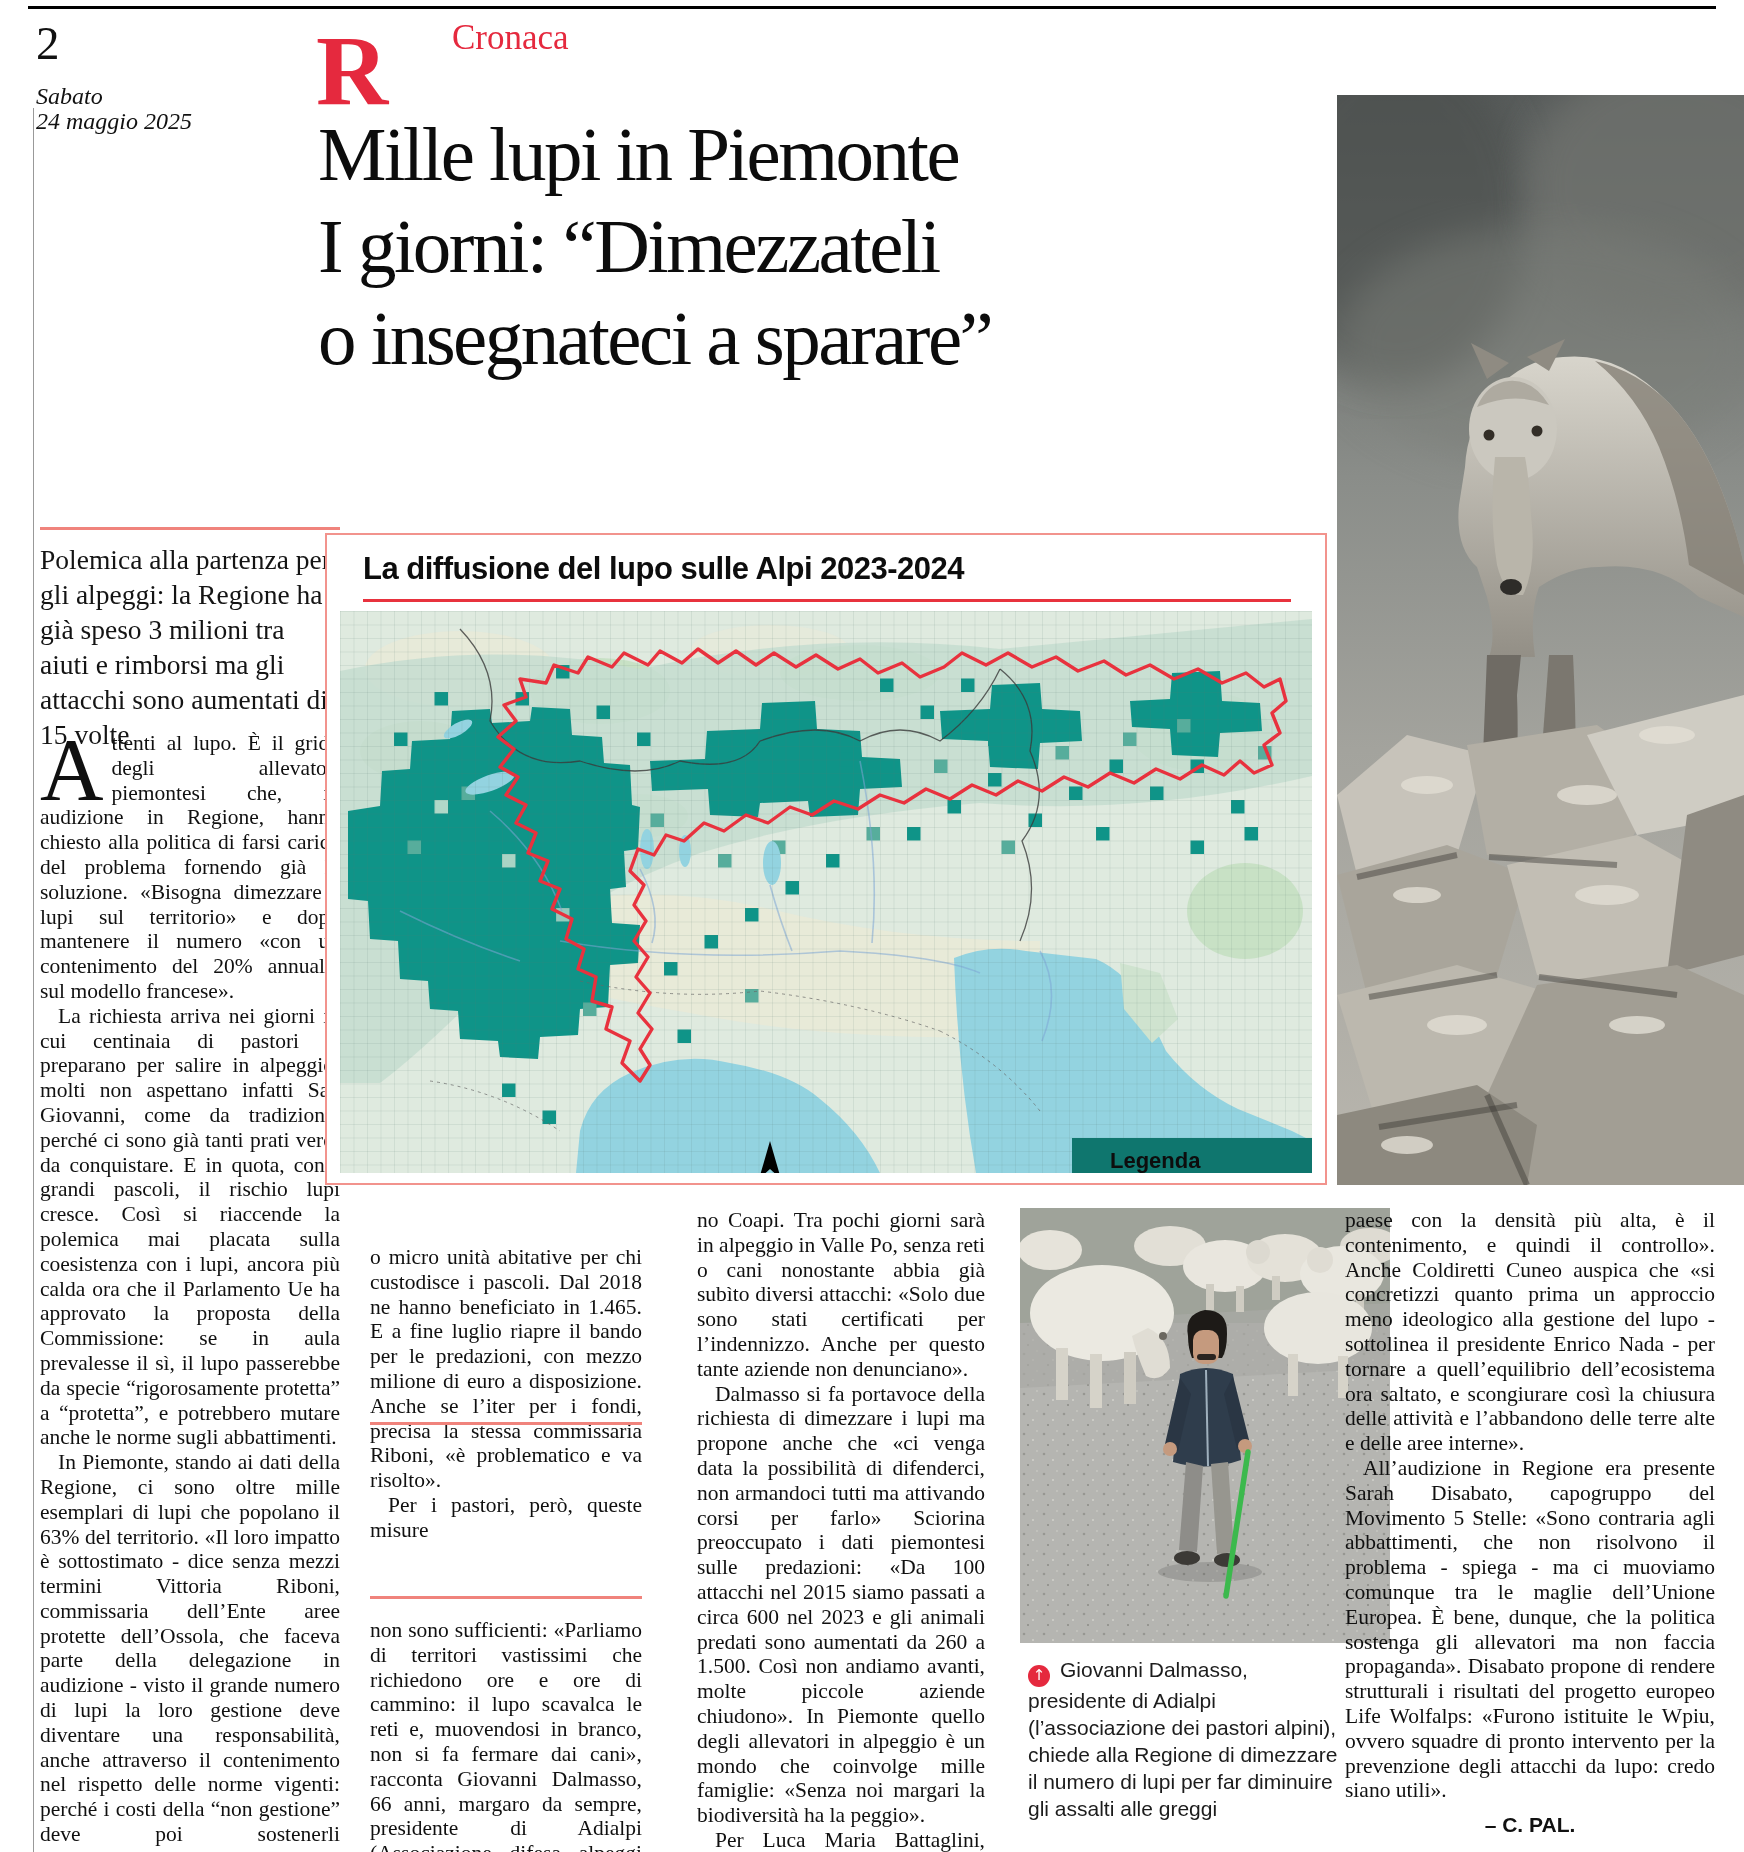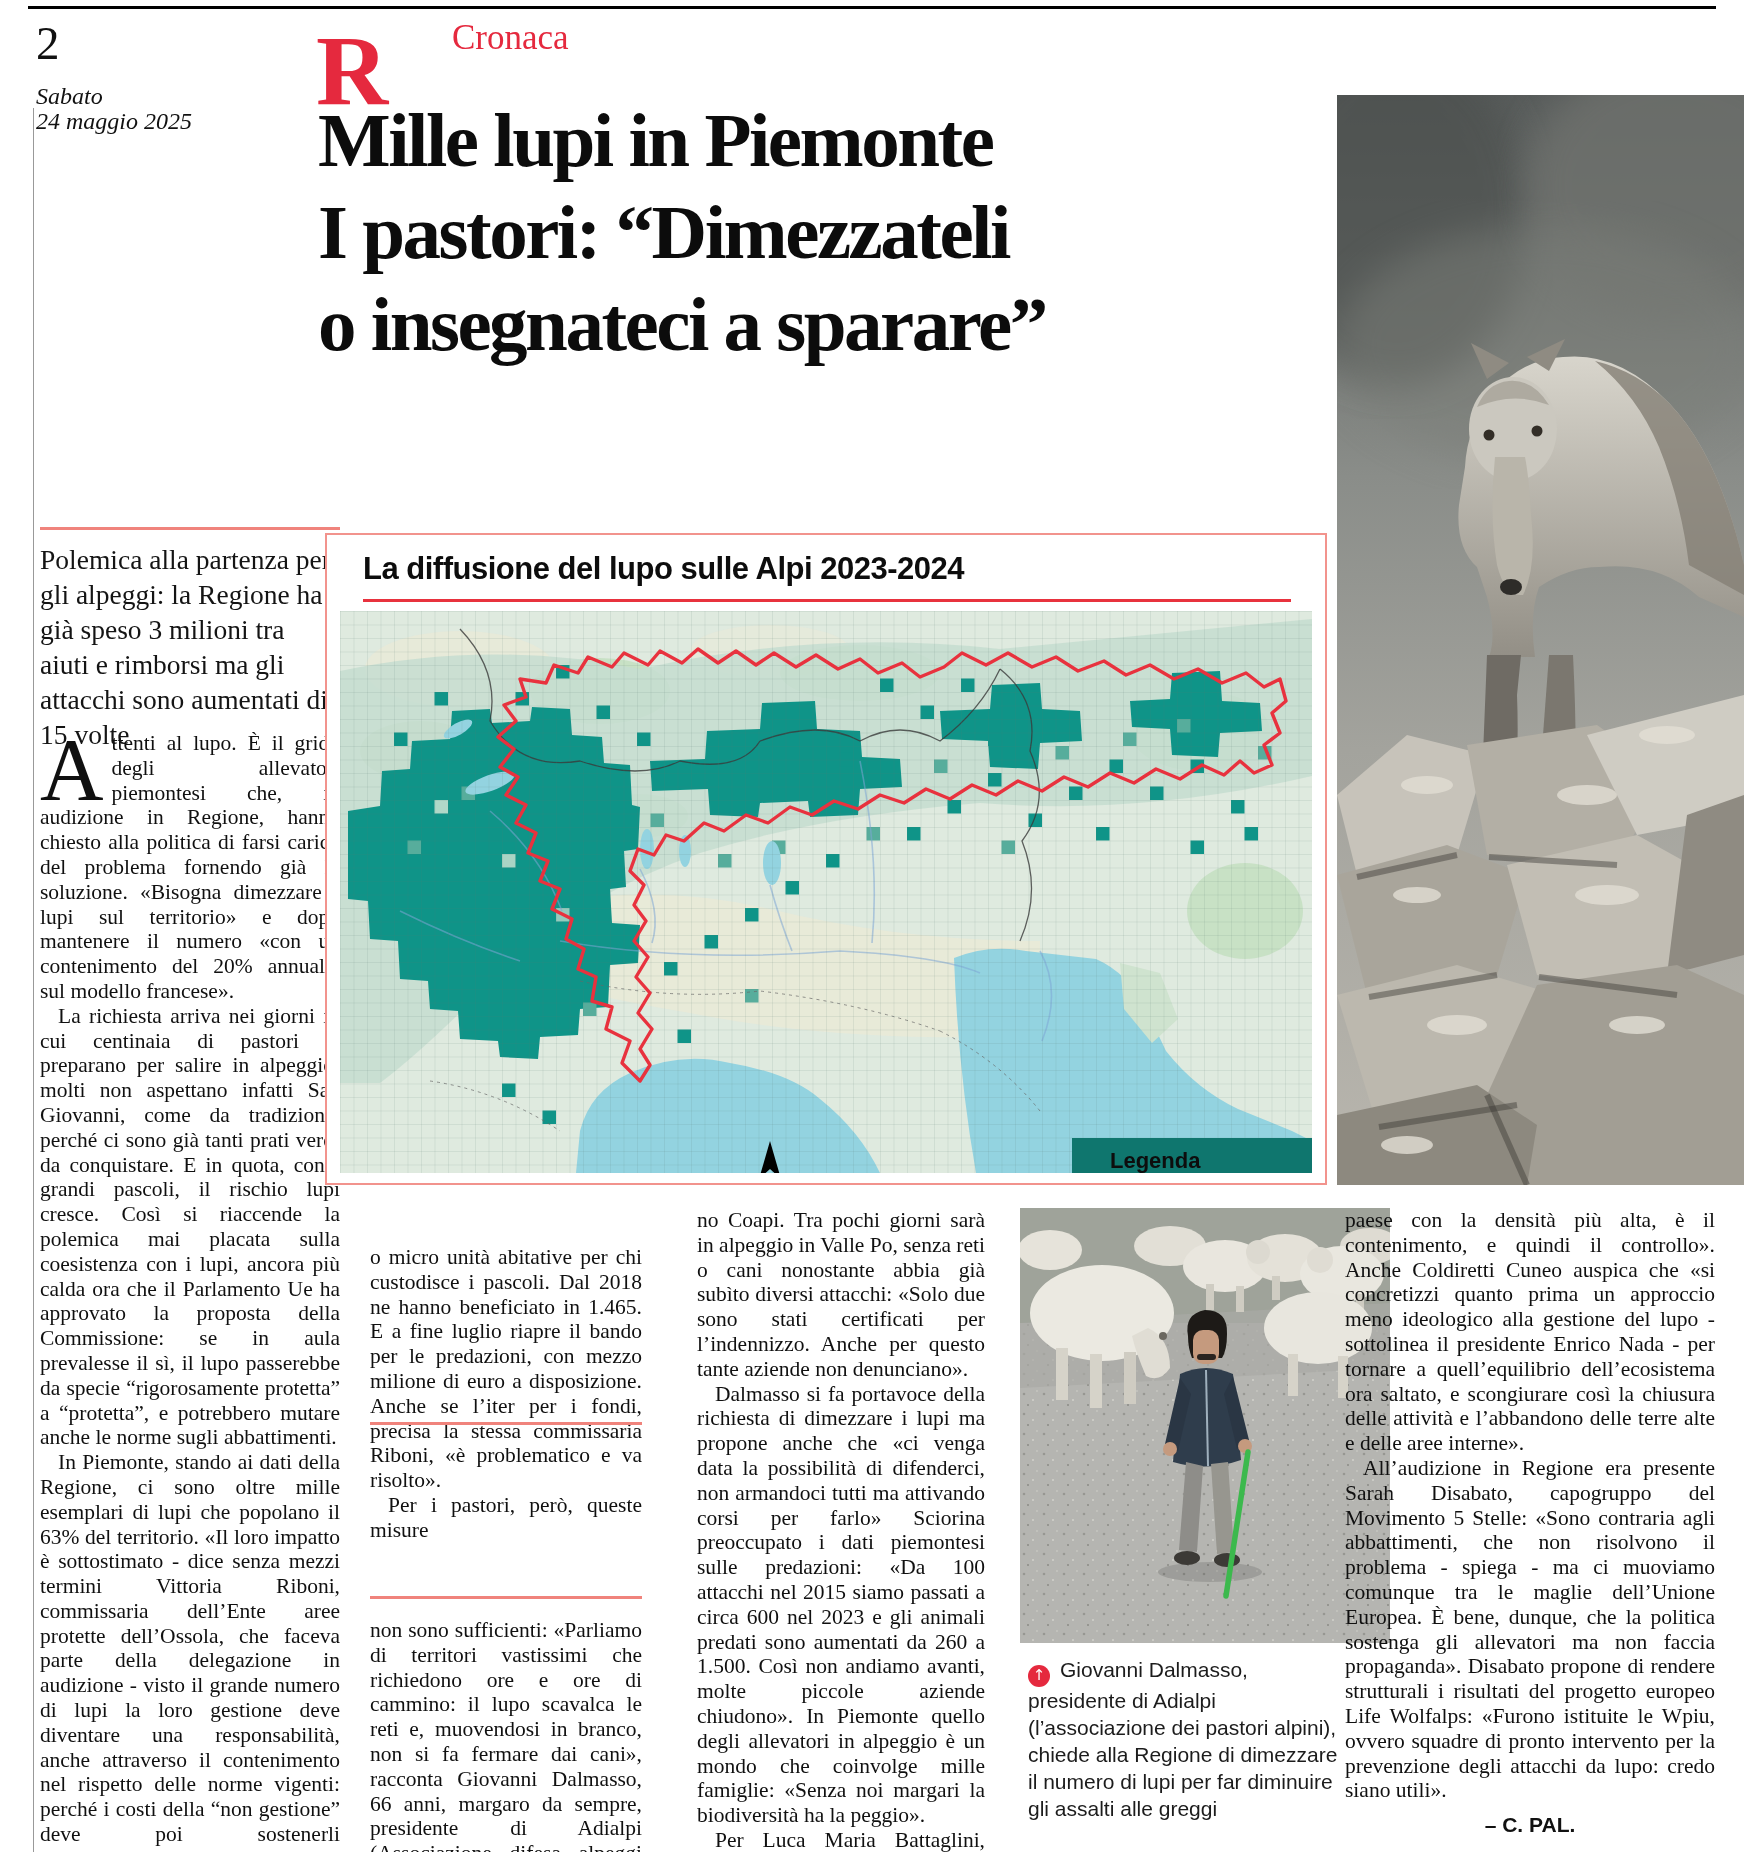--- a/index.html
+++ b/index.html
@@ -6,21 +6,21 @@
   #page{position:relative;width:1744px;height:1852px;background:#ffffff;overflow:hidden;
         font-family:"Liberation Serif",serif;color:#111;}
   .abs{position:absolute;}
   
   #top-rule{left:28px;top:6px;width:1688px;height:3px;background:#000;}
   #page-number{left:36px;top:20px;font-size:47px;line-height:1;color:#111;}
   #dateline{left:36px;top:84px;font-style:italic;font-size:24px;line-height:25px;color:#111;}
   #r-logo{left:316px;top:28px;font-size:100px;line-height:.85;font-weight:700;color:#e5293e;}
   #section-title{left:452px;top:18px;font-size:35px;color:#e5293e;}
   
-  #headline{left:318px;top:94px;width:1010px;font-weight:700;font-size:77px;line-height:92px;
+  #headline{left:318px;top:108px;width:1010px;font-weight:400;font-size:77px;line-height:92px;
             letter-spacing:-2.5px;color:#0c0c0c;}
   
   #left-hairline{left:33px;top:108px;width:1px;height:1744px;background:#999;}
   .red-rule{background:#f0837c;height:3px;}
   #deck-rule{left:40px;top:527px;width:300px;}
   #deck{left:40px;top:542px;width:300px;font-size:27.5px;line-height:35px;color:#141414;}
   .bodytext{font-size:21.5px;line-height:24.8px;text-align:justify;color:#101010;}
   .bodytext p{margin:0;}
   .bodytext p.ind{text-indent:18px;}
   #col1{left:40px;top:731px;width:300px;}
@@ -65,21 +65,21 @@
   <div class="abs" id="page-number">2</div>
   <div class="abs" id="dateline">
     <div>Sabato</div>
     <div>24 maggio 2025</div>
   </div>
   <div class="abs" id="r-logo">R</div>
   <div class="abs" id="section-title">Cronaca</div>
 
   <div class="abs" id="headline">
     <div>Mille lupi in Piemonte</div>
-    <div>I pastori: “Dimezzateli</div>
+    <div>I giorni: “Dimezzateli</div>
     <div>o insegnateci a sparare”</div>
   </div>
 
   <div class="abs" id="left-hairline"></div>
   <div class="abs red-rule" id="deck-rule"></div>
   <div class="abs" id="deck">Polemica alla partenza per gli alpeggi: la Regione ha già speso 3 milioni tra aiuti e rimborsi ma gli attacchi sono aumentati di 15 volte</div>
 
   <div class="abs bodytext" id="col1">
     <p><span id="dropcap">A</span><span>ttenti al lupo. È il grido degli allevatori piemontesi che, in audizione in Regione, hanno chiesto alla politica di farsi carico del problema fornendo già la soluzione. «Bisogna dimezzare i lupi sul territorio» e dopo mantenere il numero «con un contenimento del 20% annuale, sul modello francese».</span></p>
     <p class="ind">La richiesta arriva nei giorni in cui centinaia di pastori si preparano per salire in alpeggio: molti non aspettano infatti San Giovanni, come da tradizione, perché ci sono già tanti prati verdi da conquistare. E in quota, con i grandi pascoli, il rischio lupi cresce. Così si riaccende la polemica mai placata sulla coesistenza con i lupi, ancora più calda ora che il Parlamento Ue ha approvato la proposta della Commissione: se in aula prevalesse il sì, il lupo passerebbe da specie “rigorosamente protetta” a “protetta”, e potrebbero mutare anche le norme sugli abbattimenti.</p>

